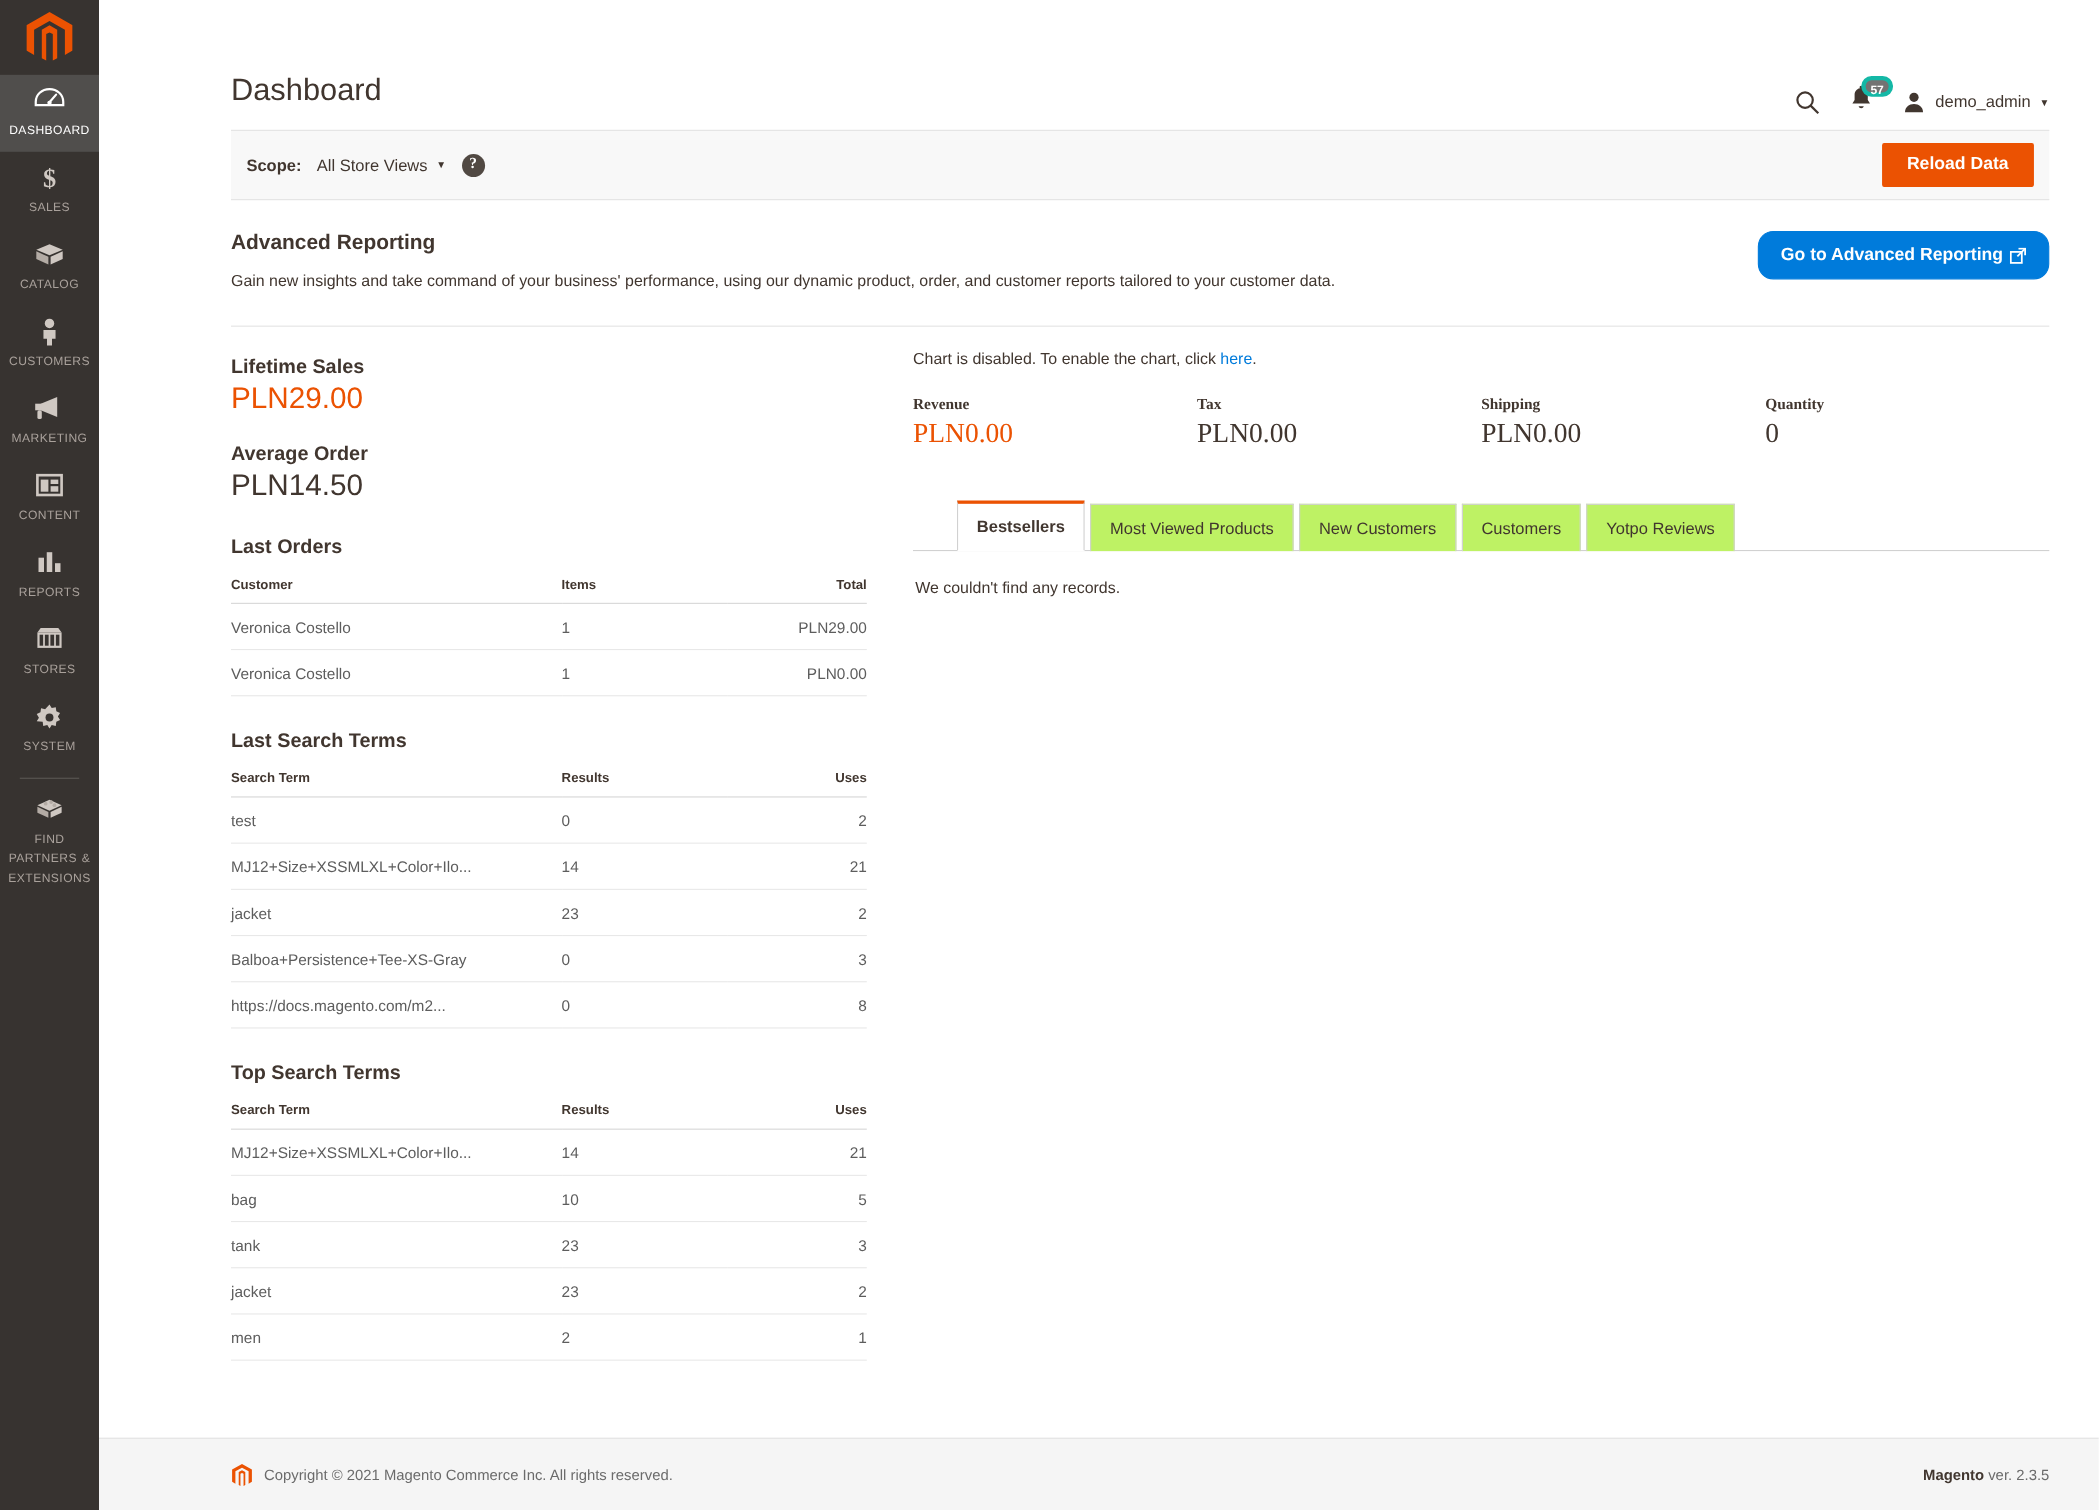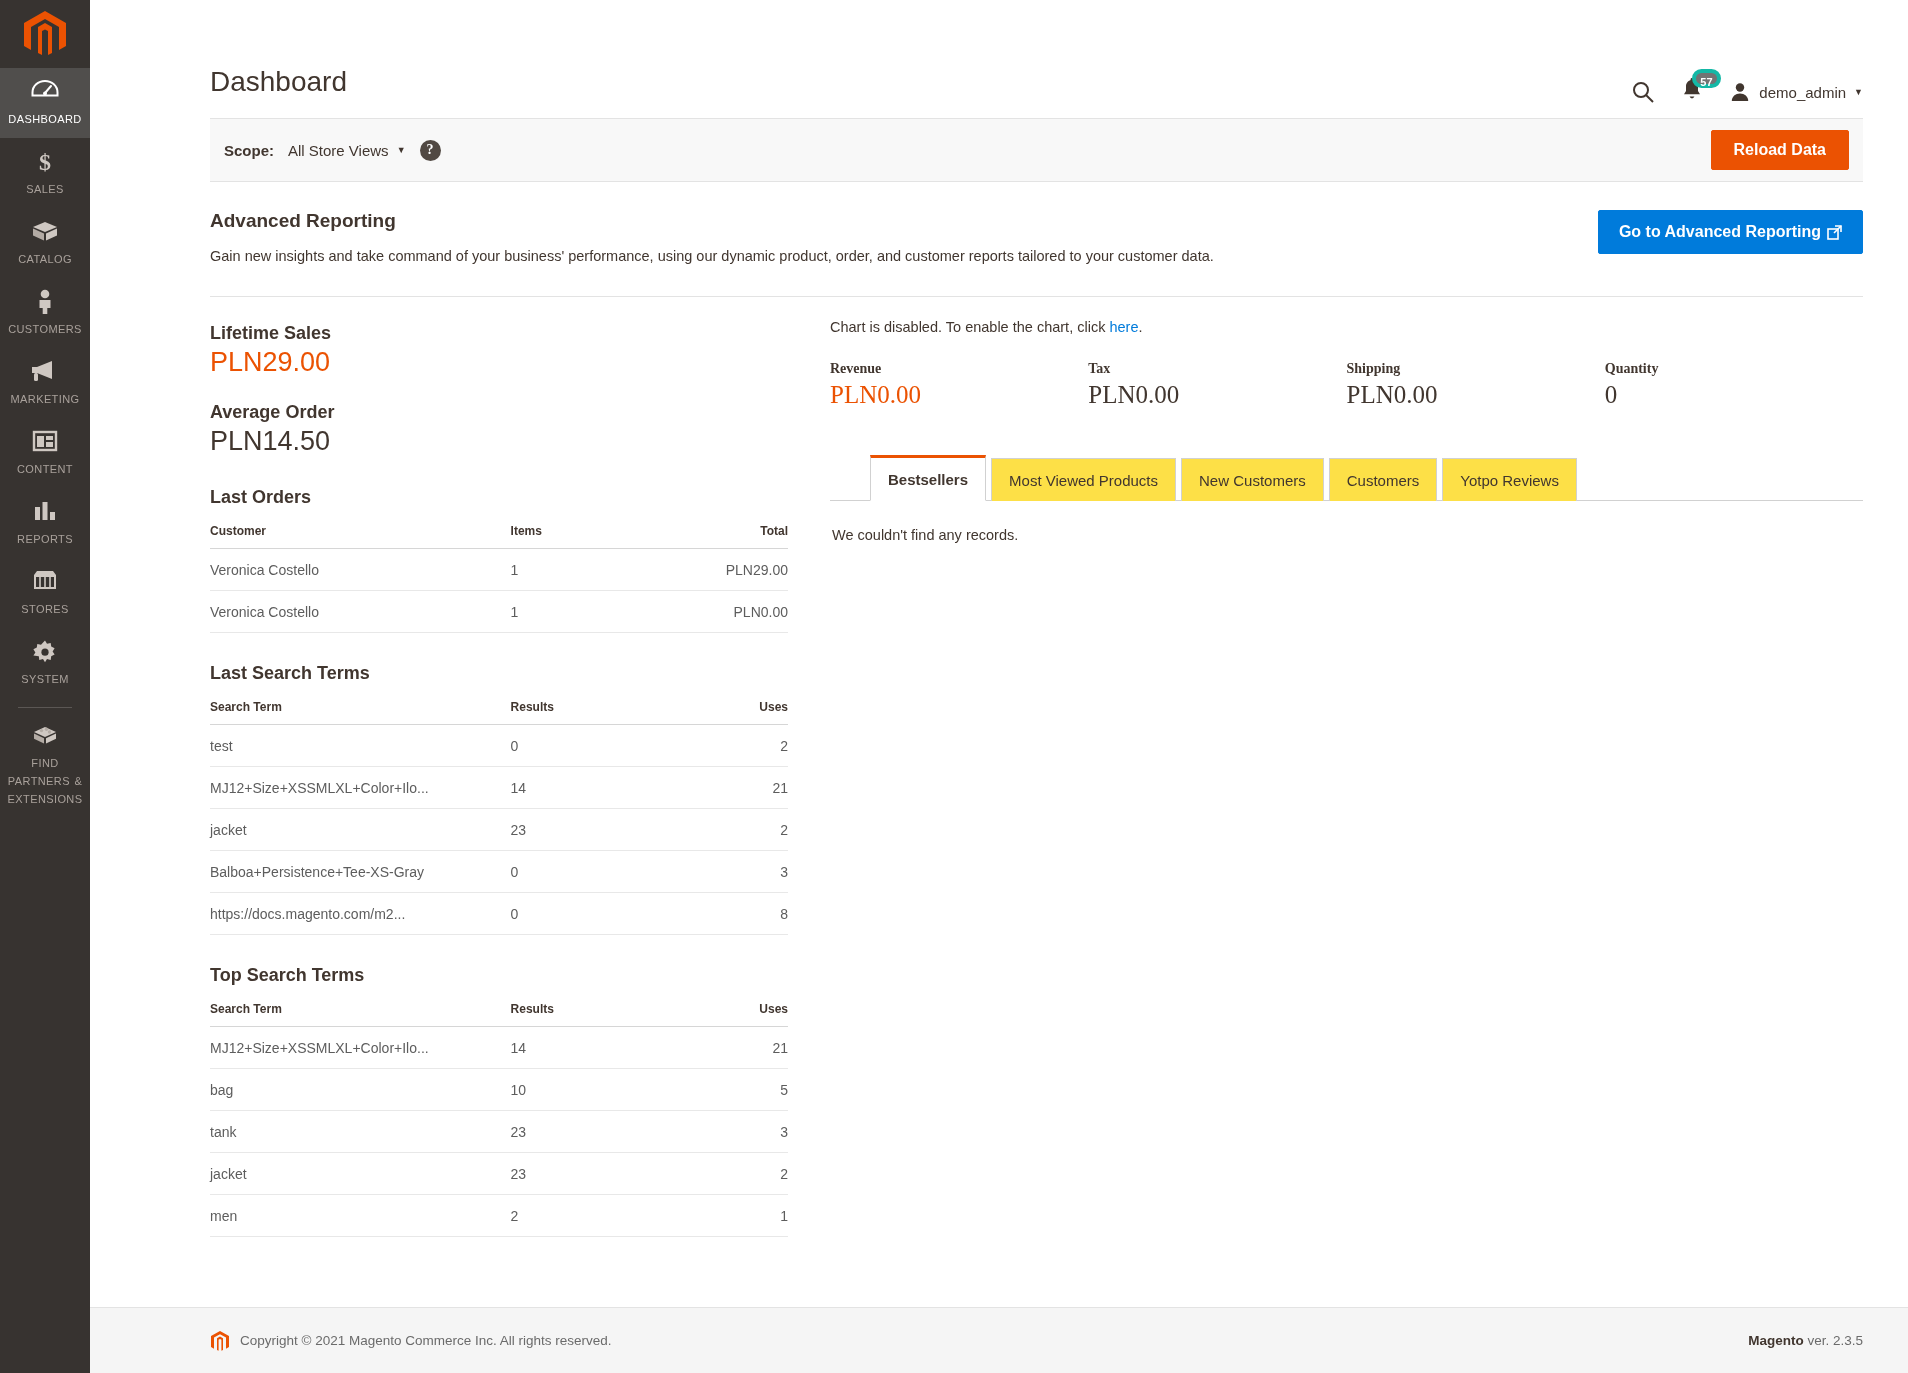--- a/index.html
+++ b/index.html
@@ -164,21 +164,21 @@
   }
   .adv-desc { font-size: 14.5px; color: #41362f; line-height: 1.4; }
   .btn-adv {
     background: #007bdb;
     border: 1px solid #007bdb;
     color: #fff;
     font-size: 16px;
     font-weight: bold;
     padding: 12px 20px;
     cursor: pointer;
-    border-radius: 2px;
+    border-radius: 14px;
     display: flex; align-items: center; gap: 6px;
     white-space: nowrap;
     font-family: "Liberation Sans", sans-serif;
   }
 
   
   .content {
     display: flex;
     padding: 0 45px 0 120px;
     gap: 42px;
@@ -237,21 +237,21 @@
   .total-value.orange { color: #eb5202; }
 
   .tabs {
     display: flex;
     align-items: flex-end;
     border-bottom: 1px solid #d1d1d1;
     height: 46px;
     padding-left: 40px;
   }
   .tab {
-    background: #fde047;
+    background: #bef264;
     border: 1px solid #d1d1d1;
     border-bottom: none;
     padding: 0 17px;
     height: 43px;
     line-height: 43px;
     font-size: 15px;
     color: #41362f;
     cursor: pointer;
     margin-right: 5px;
     position: relative;

